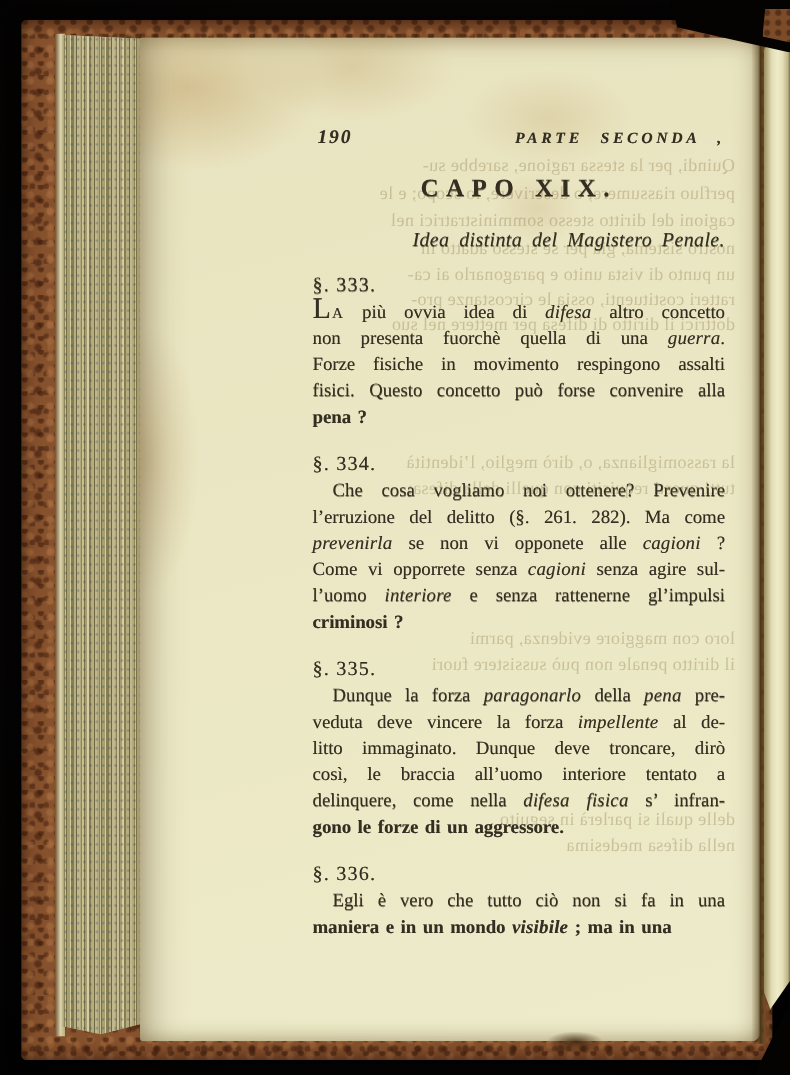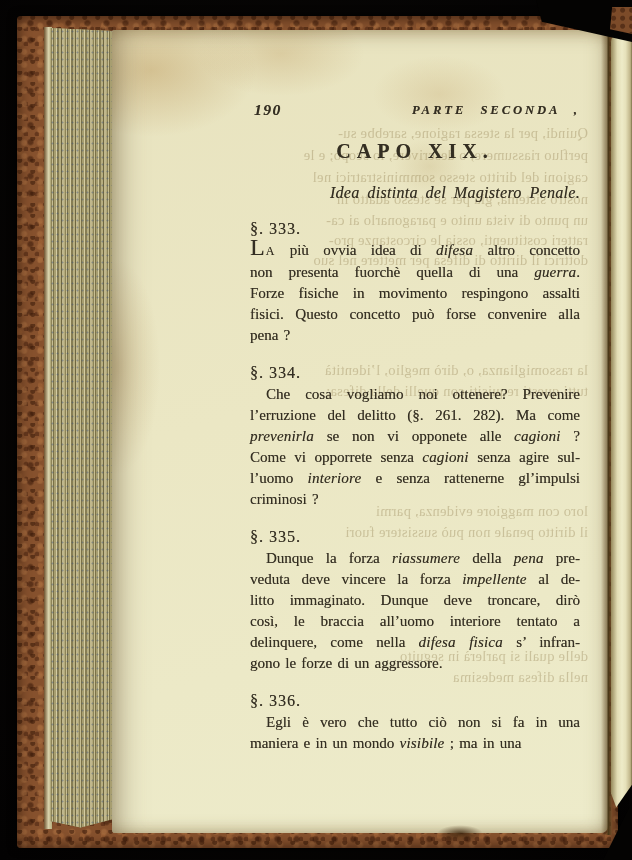--- a/index.html
+++ b/index.html
@@ -94,21 +94,21 @@
   .column{position:absolute;left:138px;top:70px;width:330px;color:#332e22;
     text-shadow:.2px .2px .45px rgba(52,42,26,.55);}
   .pagehead{position:relative;height:20px;font-size:15px;font-style:italic;}
   .pagenum{position:absolute;left:4px;top:1px;font-weight:bold;letter-spacing:1.5px;font-size:15.5px;}
   .runhead{text-align:right;font-size:12.5px;font-weight:bold;letter-spacing:3px;word-spacing:8px;padding-top:3px;}
   .capo{margin-top:20px;text-align:center;font-size:20px;letter-spacing:6px;font-weight:bold;}
   .subtitle{margin-top:21px;text-align:right;font-style:italic;font-size:16px;word-spacing:3.5px;letter-spacing:.3px;}
   .sec-head{text-align:left;font-size:16px;margin:5px 0 2px;padding-top:13px;letter-spacing:1px;}
   .para{font-size:15px;line-height:21px;word-spacing:1.5px;}
   .line{text-align:justify;text-align-last:justify;}
-  .line.last{text-align-last:auto;}
+  .line.last{text-align-last:auto;font-weight:bold;}
   .line.indent{text-indent:16px;}
   .seg-italic{font-style:italic;letter-spacing:.2px;}
   .seg-leadcap{font-size:24px;line-height:10px;letter-spacing:1px;}
   .seg-smallcap{font-size:12px;letter-spacing:1px;}
 </style>
 </head>
 <body>
 
 <div class="scene">
   <div class="cover"></div>
@@ -152,21 +152,21 @@
           <div class="para">
             <div class="line indent"><span>Che cosa vogliamo noi ottenere? Prevenire</span></div>
             <div class="line"><span>l’erruzione del delitto (§. 261. 282). Ma come</span></div>
             <div class="line"><span class="seg-italic">prevenirla</span><span> se non vi opponete alle </span><span class="seg-italic">cagioni</span><span> ?</span></div>
             <div class="line"><span>Come vi opporrete senza </span><span class="seg-italic">cagioni</span><span> senza agire sul-</span></div>
             <div class="line"><span>l’uomo </span><span class="seg-italic">interiore</span><span> e senza rattenerne gl’impulsi</span></div>
             <div class="line last"><span>criminosi ?</span></div>
           </div>
           <div class="sec-head">§. 335.</div>
           <div class="para">
-            <div class="line indent"><span>Dunque la forza </span><span class="seg-italic">riassumere</span><span> della </span><span class="seg-italic">pena</span><span> pre-</span></div>
+            <div class="line indent"><span>Dunque la forza </span><span class="seg-italic">paragonarlo</span><span> della </span><span class="seg-italic">pena</span><span> pre-</span></div>
             <div class="line"><span>veduta deve vincere la forza </span><span class="seg-italic">impellente</span><span> al de-</span></div>
             <div class="line"><span>litto immaginato. Dunque deve troncare, dirò</span></div>
             <div class="line"><span>così, le braccia all’uomo interiore tentato a</span></div>
             <div class="line"><span>delinquere, come nella </span><span class="seg-italic">difesa fisica</span><span> s’ infran-</span></div>
             <div class="line last"><span>gono le forze di un aggressore.</span></div>
           </div>
           <div class="sec-head">§. 336.</div>
           <div class="para">
             <div class="line indent"><span>Egli è vero che tutto ciò non si fa in una</span></div>
             <div class="line last"><span>maniera e in un mondo </span><span class="seg-italic">visibile</span><span> ; ma in una</span></div>

